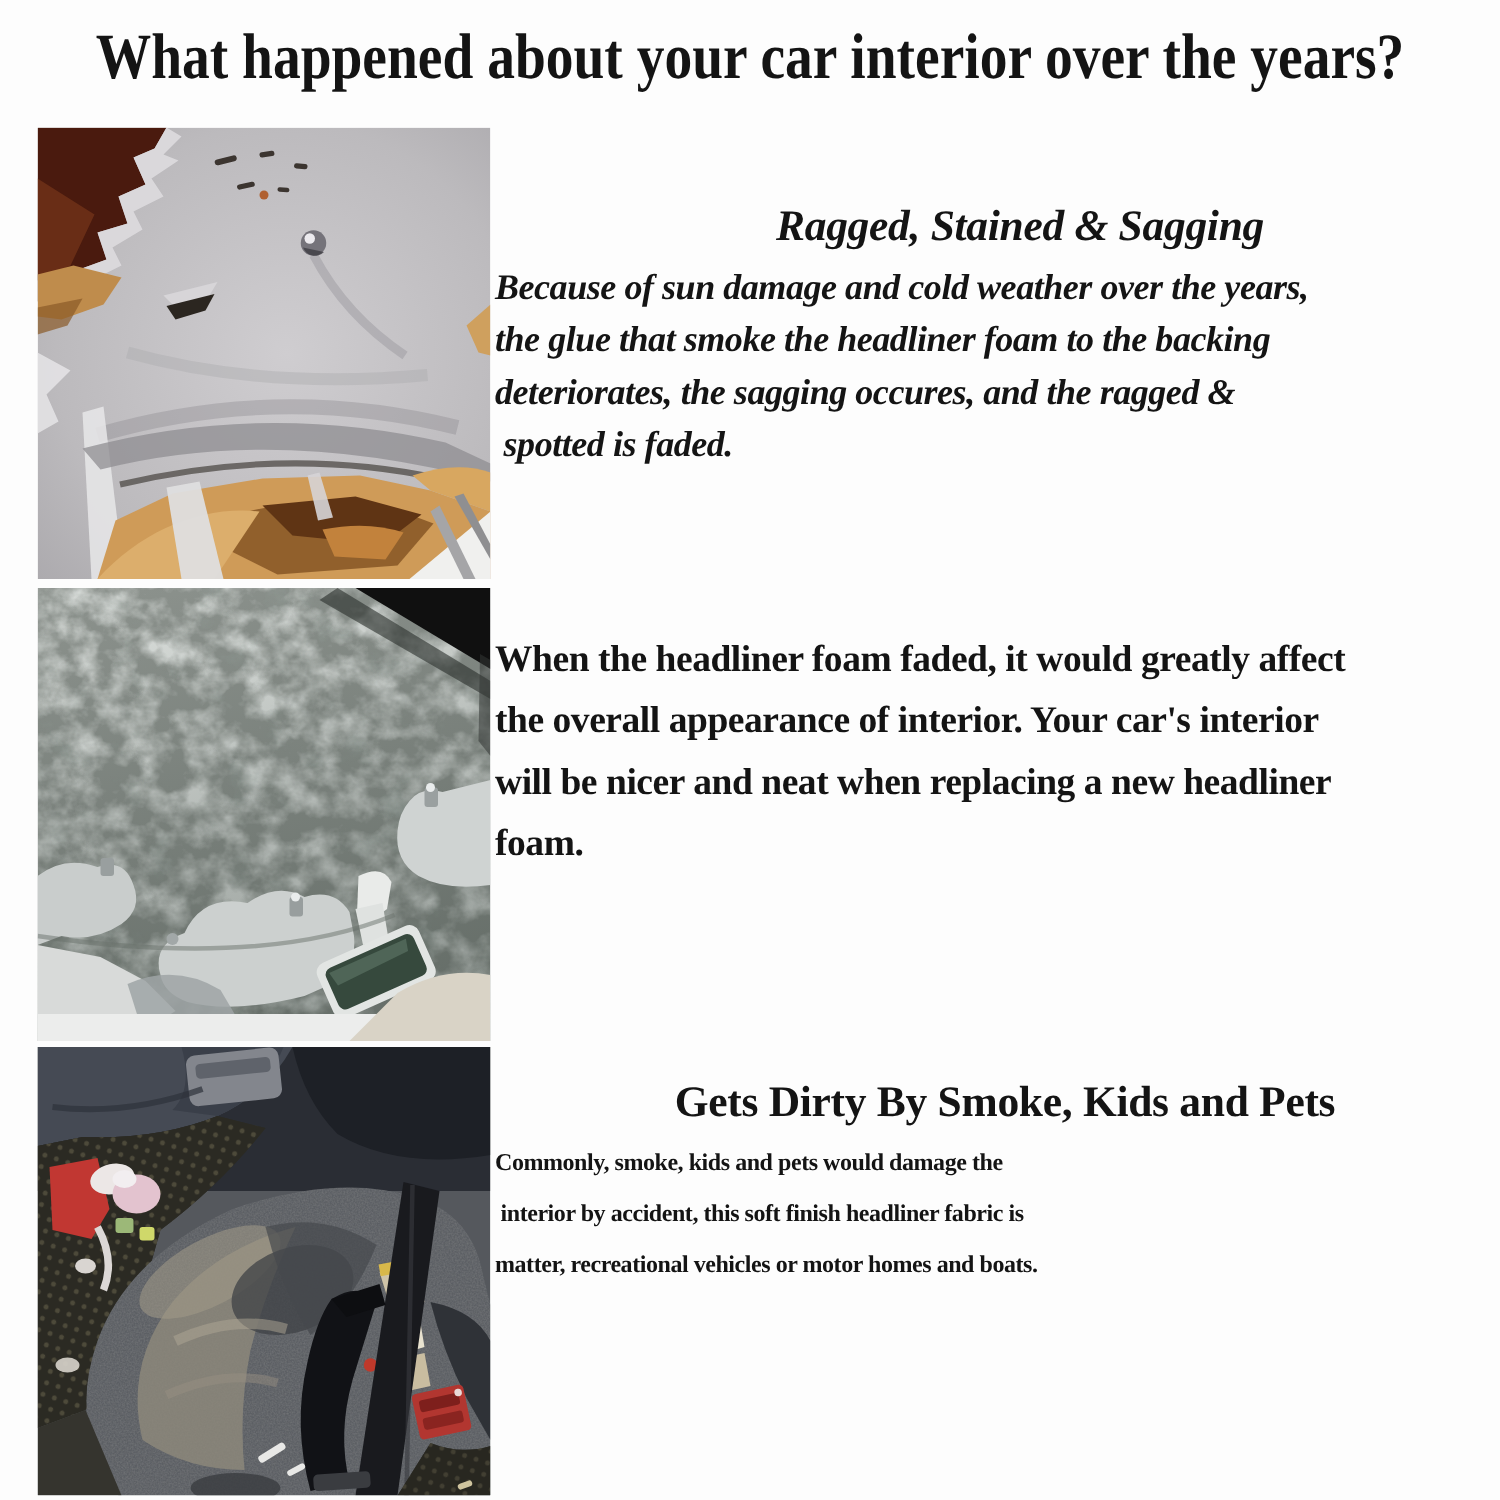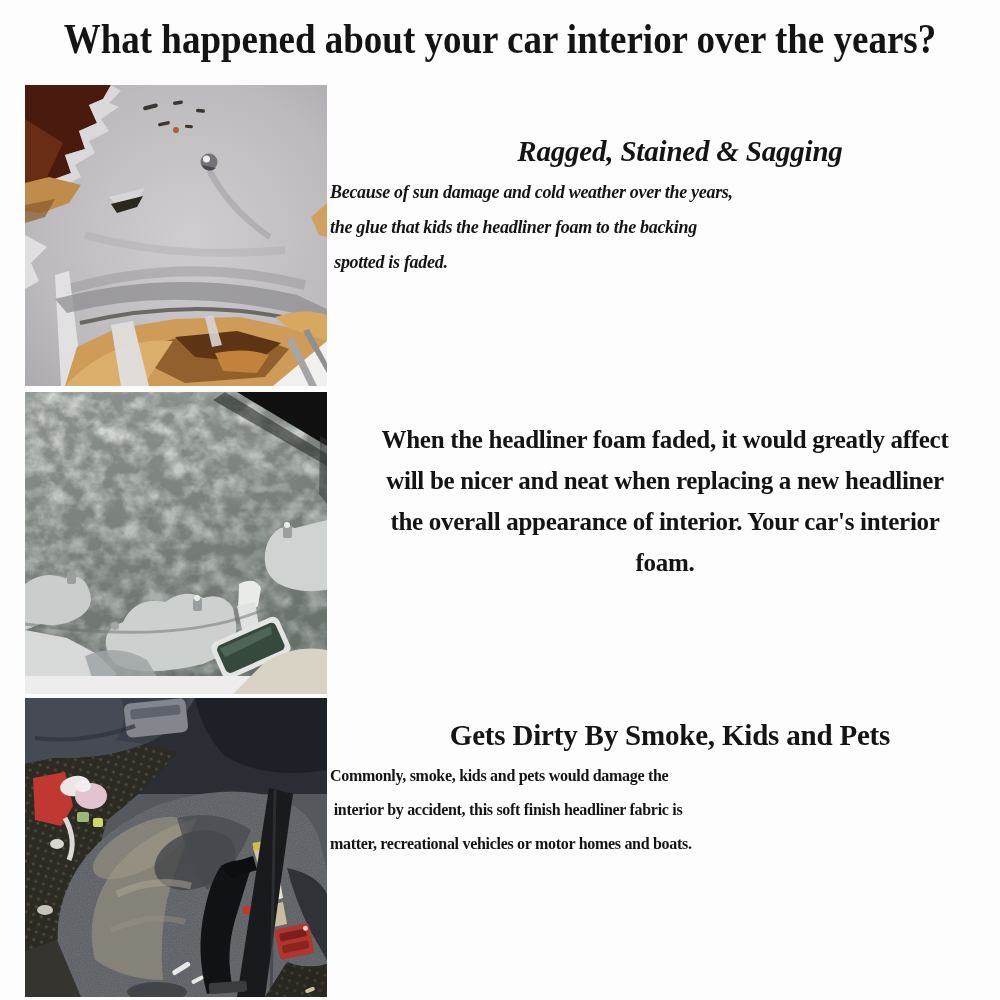--- a/index.html
+++ b/index.html
@@ -15,22 +15,22 @@
   .text{position:absolute;left:330px;width:670px;}
   #text1{top:134px;font-style:italic;}
   #text2{top:419px;}
   #text3{top:718px;}
   .heading{margin:0 0 6px 0;font-size:29px;font-weight:700;text-align:center;line-height:35px;letter-spacing:-0.2px;}
   #text1 .heading{transform:translateX(15px);}
   #text2 .heading{transform:translateX(-70px);}
   #text3 .heading{transform:translateX(5px);}
   .body{font-weight:700;}
   .line{white-space:pre;letter-spacing:-0.3px;}
-  #text1 .line{font-size:18px;line-height:35px;}
-  #text2 .line{font-size:25px;line-height:41px;text-align:center;}
+  #text1 .line{font-size:24px;line-height:35px;}
+  #text2 .line{font-size:25px;line-height:41px;}
   #text3 .line{font-size:16px;line-height:34px;}
 </style>
 </head>
 <body>
 
 <div class="canvas">
 
   <h1 class="title">
     <span class="title-inner">What happened about your car interior over the years?</span>
   </h1>
@@ -94,21 +94,22 @@
 
       <path d="M248,301 L302,256 L302,301 Z" fill="#f0f0ee"></path>
       <path d="M278,246 L302,288 L302,278 L284,244 Z" fill="#8f8f91"></path>
       <path d="M268,252 L292,301 L284,301 L262,256 Z" fill="#a5a5a7"></path>
     </svg>
   </div>
   <div class="text" id="text1">
     <h2 class="heading">Ragged, Stained &amp; Sagging</h2>
     <div class="body">
       <div class="line">Because of sun damage and cold weather over the years,</div>
-      <div class="line">the glue that kids the headliner foam to the backing</div>
+      <div class="line">the glue that smoke the headliner foam to the backing</div>
+      <div class="line">deteriorates, the sagging occures, and the ragged &amp;</div>
       <div class="line"> spotted is faded.</div>
     </div>
   </div>
 
   <div class="photo" id="photo2">
     <svg viewBox="0 0 302 302" preserveAspectRatio="none">
       <defs>
         <filter id="p2motA" x="-5%" y="-5%" width="110%" height="110%">
           <feTurbulence type="fractalNoise" baseFrequency="0.05 0.06" numOctaves="4" seed="8"></feTurbulence>
           <feColorMatrix type="matrix" values="0 0 0 0 0.80  0 0 0 0 0.83  0 0 0 0 0.81  1.2 1.2 1.2 0 -1.5"></feColorMatrix>
@@ -155,22 +156,22 @@
       <path d="M60,264 Q92,250 122,268 L142,302 L72,302 Z" fill="#9fa5a6" opacity="0.85"></path>
 
       <rect x="0" y="284" width="302" height="18" fill="#ecedec"></rect>
       <path d="M208,302 L240,270 Q270,252 302,258 L302,302 Z" fill="#d9d3c6"></path>
       <path d="M0,232 Q150,254 238,218" stroke="#6a716c" stroke-width="3" fill="none" opacity="0.5"></path>
     </svg>
   </div>
   <div class="text" id="text2">
     <div class="body">
       <div class="line">When the headliner foam faded, it would greatly affect</div>
+      <div class="line">the overall appearance of interior. Your car's interior</div>
       <div class="line">will be nicer and neat when replacing a new headliner</div>
-      <div class="line">the overall appearance of interior. Your car's interior</div>
       <div class="line">foam.</div>
     </div>
   </div>
 
   <div class="photo" id="photo3">
     <svg viewBox="0 0 302 299" preserveAspectRatio="none">
       <defs>
         <pattern id="p3dots" width="8" height="8" patternUnits="userSpaceOnUse" patternTransform="rotate(18)">
           <rect width="8" height="8" fill="#2b2a23"></rect>
           <circle cx="3" cy="3" r="1.6" fill="#565240"></circle>

